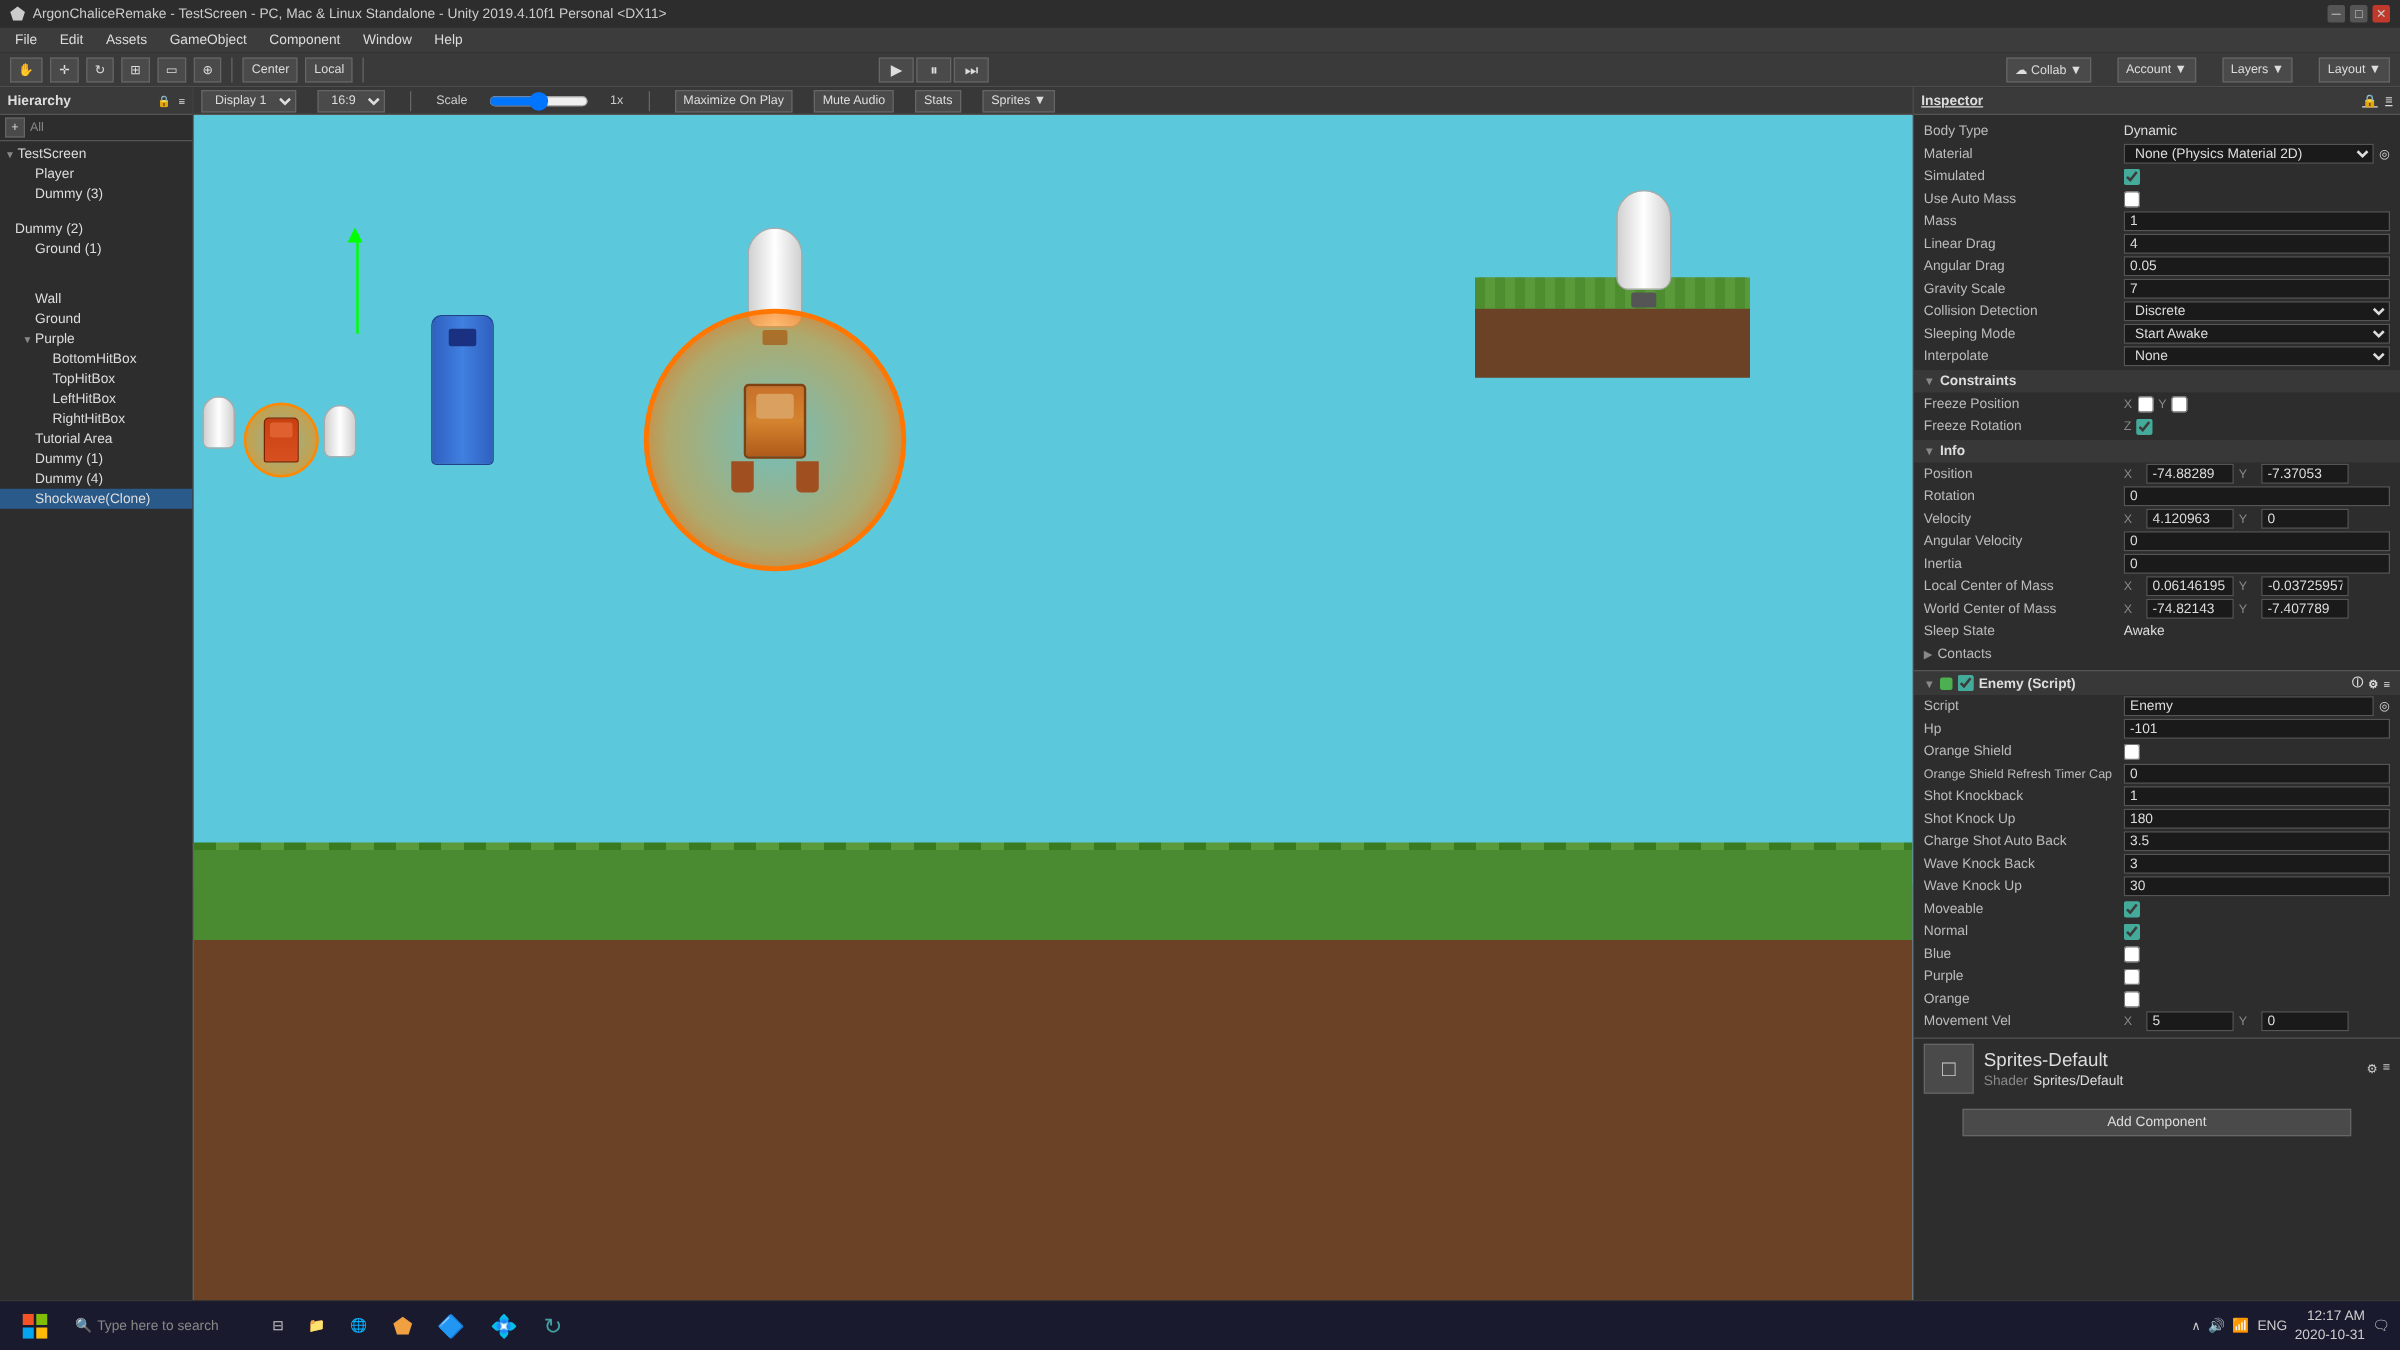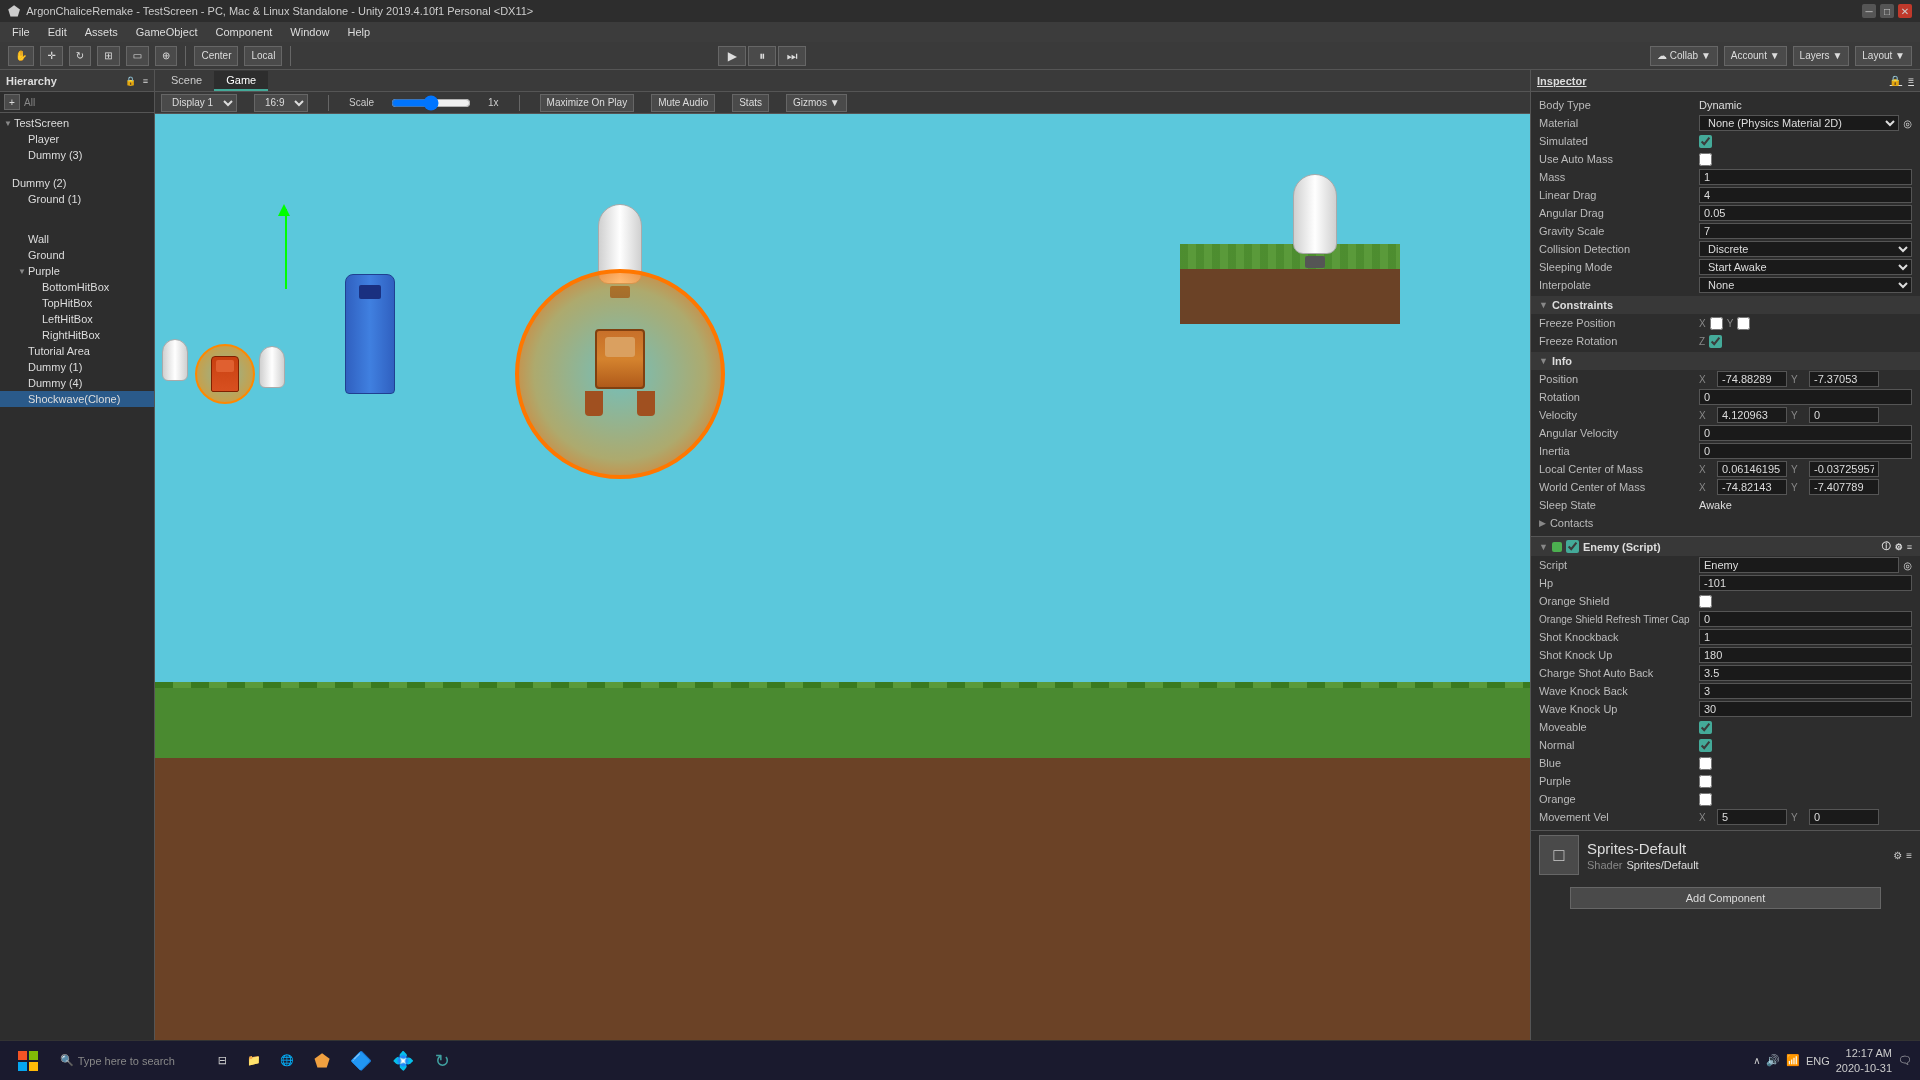--- a/index.html
+++ b/index.html
@@ -304,21 +304,21 @@
   <button class="tb-btn">⊕</button>
   <div class="tb-sep"></div>
   <button class="tb-btn">Center</button>
   <button class="tb-btn">Local</button>
   <div class="tb-sep"></div>
   <div style="display:flex; gap:2px; margin: 0 auto;">
     <button class="tb-play">▶</button>
     <button class="tb-play">⏸</button>
     <button class="tb-play">⏭</button>
   </div>
-  <div style="margin-left:auto; display:flex; gap:6px; align-items:center;">
+  <div style="margin-left:auto; display:flex; gap:21px; align-items:center;">
     <button class="tb-btn">☁ Collab ▼</button>
     <button class="tb-btn">Account ▼</button>
     <button class="tb-btn">Layers ▼</button>
     <button class="tb-btn">Layout ▼</button>
   </div>
 </div>
 
 <div id="main">
 
   <div id="hierarchy">
@@ -393,40 +393,36 @@
         <span>Dummy (4)</span>
       </div>
       <div class="hier-item selected" style="padding-left:18px;">
         <span class="hier-arrow"></span>
         <span>Shockwave(Clone)</span>
       </div>
     </div>
   </div>
 
   <div id="scene-area">
-    <div id="scene-tabs">
-      <div class="scene-tab">Scene</div>
-      <div class="scene-tab active">Game</div>
-    </div>
     <div id="scene-toolbar">
       <select class="st-btn" style="font-size:10px; background:#4a4a4a; border:1px solid #666; color:#ddd; height:18px;">
         <option>Display 1</option>
       </select>
       <select class="st-btn" style="font-size:10px; background:#4a4a4a; border:1px solid #666; color:#ddd; height:18px;">
         <option>16:9</option>
       </select>
       <div class="st-sep"></div>
       <span>Scale</span>
       <input type="range" min="0" max="2" step="0.1" value="1" style="width: 80px; height: 12px;">
       <span>1x</span>
       <div class="st-sep"></div>
       <button class="st-btn">Maximize On Play</button>
       <button class="st-btn">Mute Audio</button>
       <button class="st-btn">Stats</button>
-      <button class="st-btn">Gizmos ▼</button>
+      <button class="st-btn">Sprites ▼</button>
     </div>
     <div id="scene-view">
 
       <div style="position:absolute; width:100%; height:65%; background:#5bc8dc;"></div>
 
       <div style="position:absolute; bottom:0; width:100%; height:38%; background:linear-gradient(to bottom, #4a8a30 0%, #4a8a30 20%, #6b4226 20%);"></div>
 
       <div style="position:absolute; right:130px; top:130px; width:220px; height:80px; background:linear-gradient(to bottom, #5a9a3a 0%, #5a9a3a 30%, #6b4226 30%); border-radius:4px 4px 0 0;">
         <div style="position:absolute; bottom:0; width:100%; height:55px; background:#6b4226;"></div>
         <div style="position:absolute; top:0; width:100%; height:25px; background:#5a9a3a;"></div>

